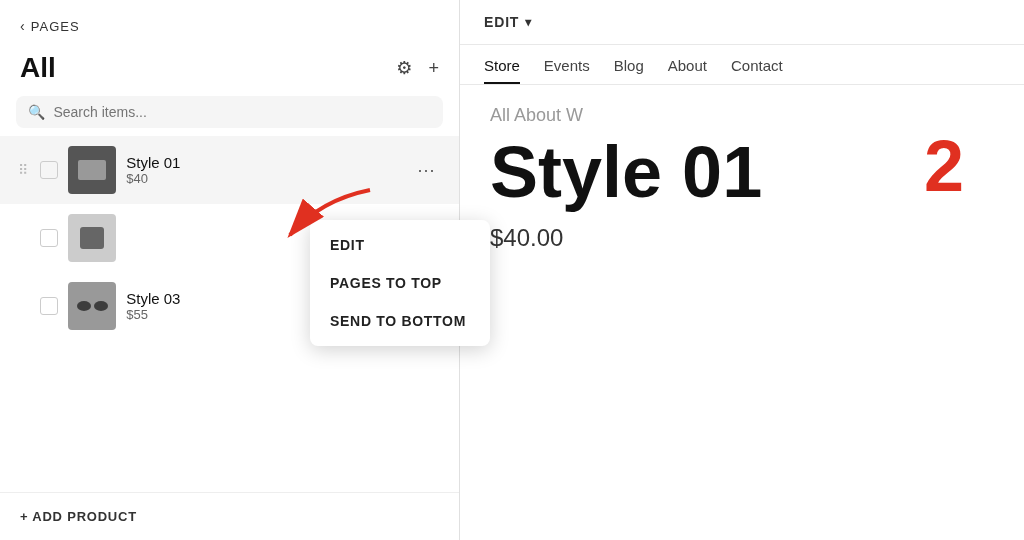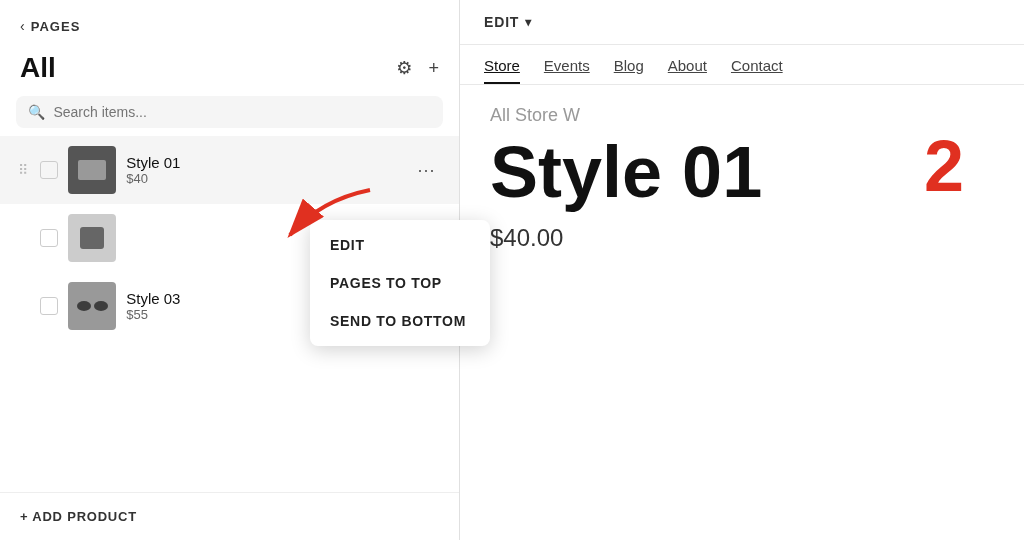--- a/index.html
+++ b/index.html
@@ -29,21 +29,21 @@
       padding: 18px 20px 10px;
       gap: 6px;
       cursor: pointer;
     }
     .back-nav .chevron {
       font-size: 14px;
       color: #333;
     }
     .back-nav .back-label {
       font-size: 13px;
-      font-weight: 700;
+      font-weight: 400;
       letter-spacing: 0.08em;
       color: #333;
     }
 
     .panel-header {
       display: flex;
       align-items: center;
       justify-content: space-between;
       padding: 8px 20px 12px;
       gap: 20px;
@@ -241,21 +241,20 @@
       padding: 12px 24px 0;
       border-bottom: 1px solid #e8e8e8;
       align-items: flex-end;
     }
     .nav-tab {
       font-size: 15px;
       color: #444;
       padding-bottom: 10px;
       cursor: pointer;
       position: relative;
-      text-decoration: underline;
     }
     .nav-tab.active {
       color: #111;
       font-weight: 500;
     }
     .nav-tab.active::after {
       content: '';
       position: absolute;
       bottom: 0;
       left: 0;
@@ -406,21 +405,21 @@
 
   <div class="nav-tabs">
     <div class="nav-tab active">Store</div>
     <div class="nav-tab">Events</div>
     <div class="nav-tab">Blog</div>
     <div class="nav-tab">About</div>
     <div class="nav-tab">Contact</div>
   </div>
 
   <div class="page-content">
-    <div class="page-header-text">All Store W</div>
+    <div class="page-header-text">All About W</div>
 
     <div class="step-number">2</div>
 
     <div class="product-title-large">Style 01</div>
     <div class="product-price-large">$40.00</div>
   </div>
 
 </div>
 
 </body></html>

